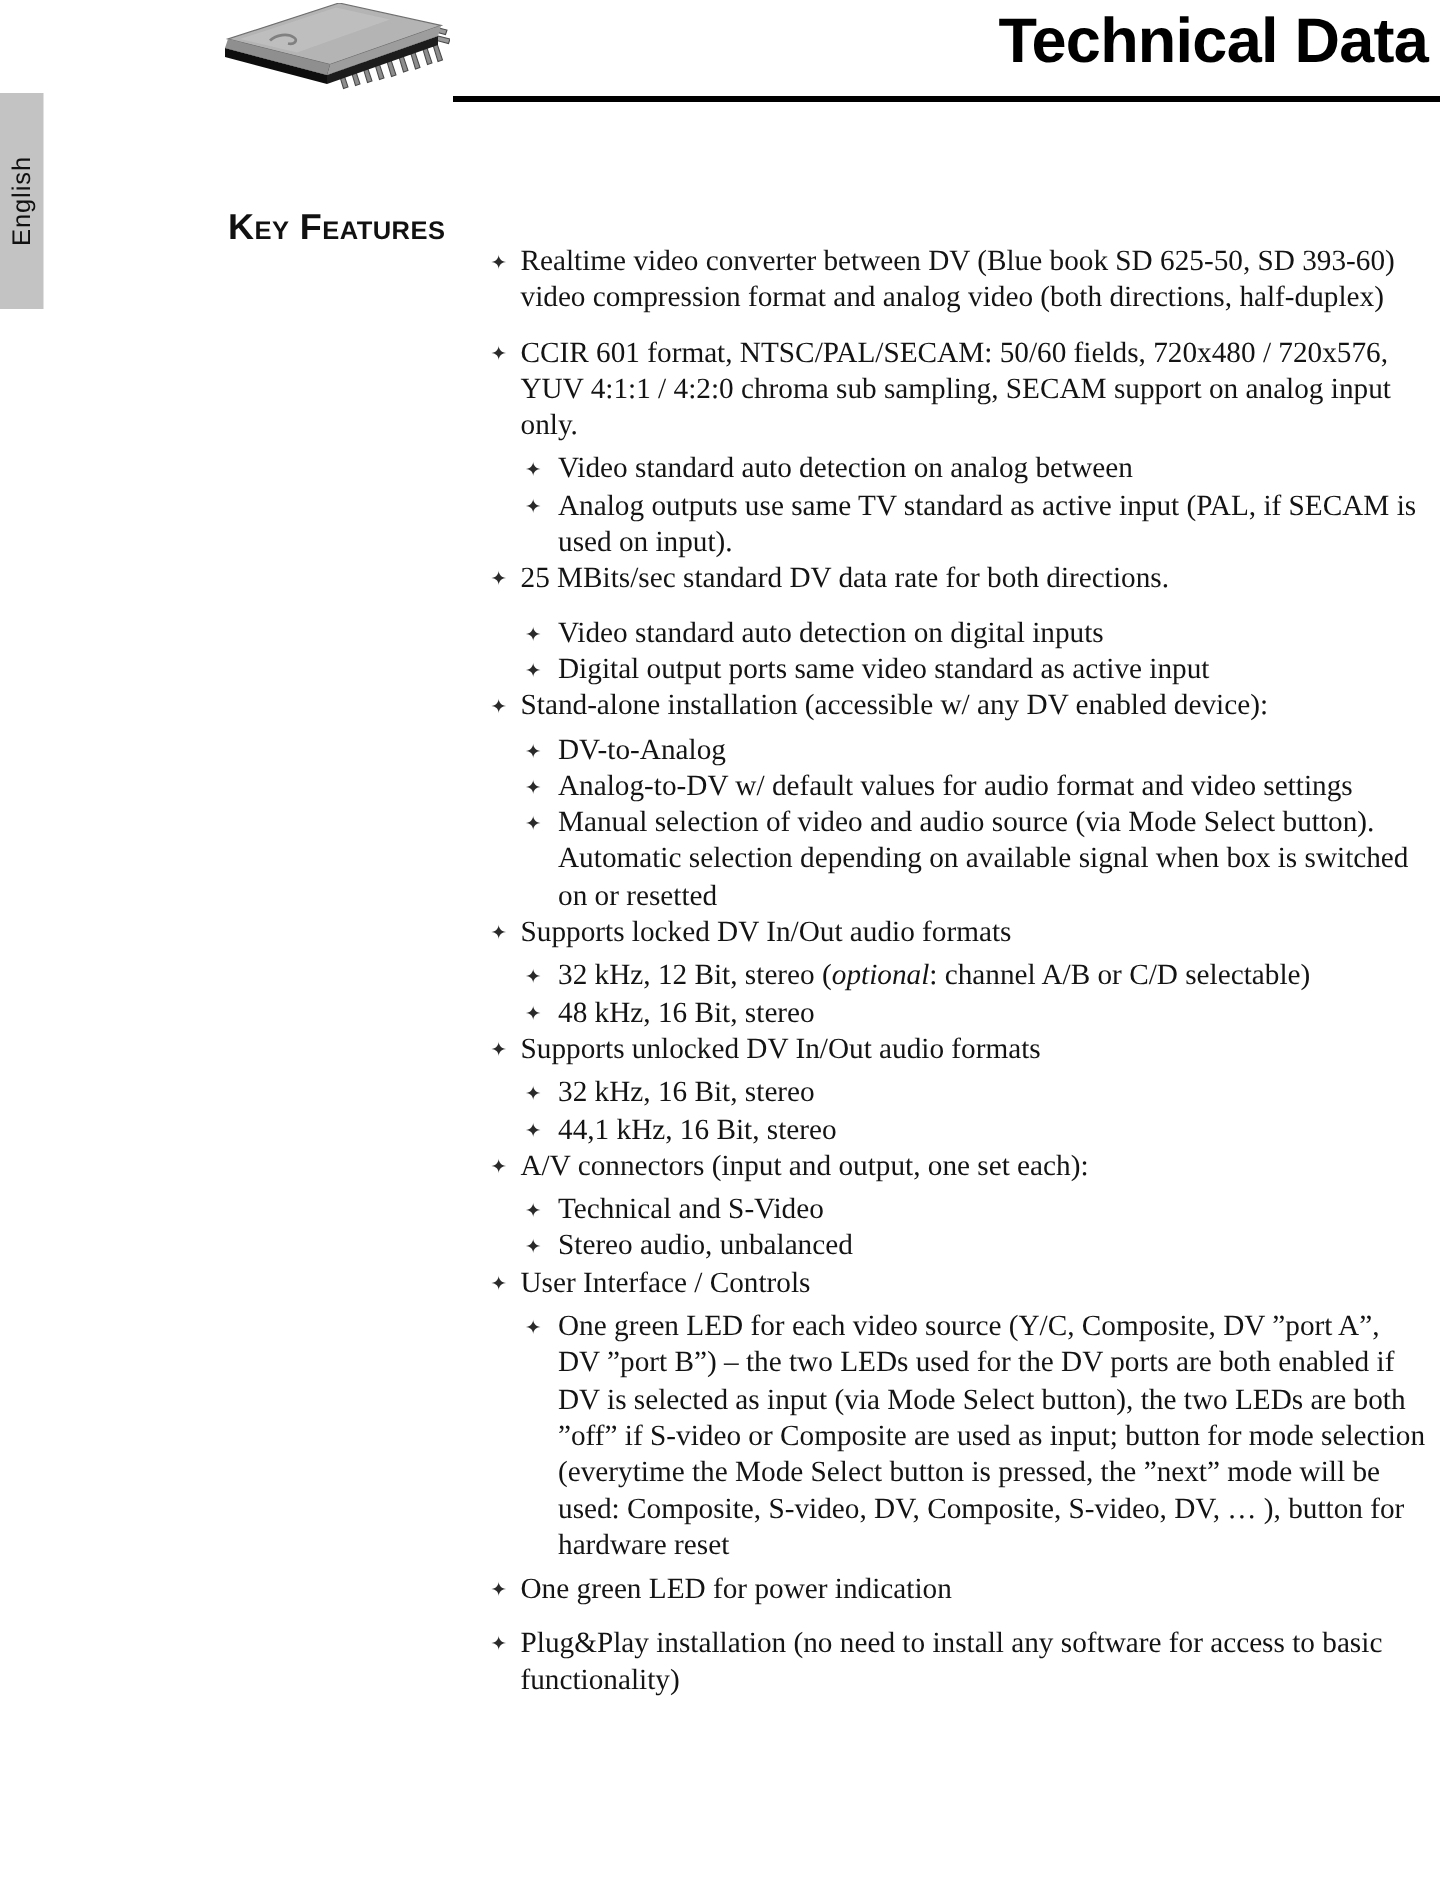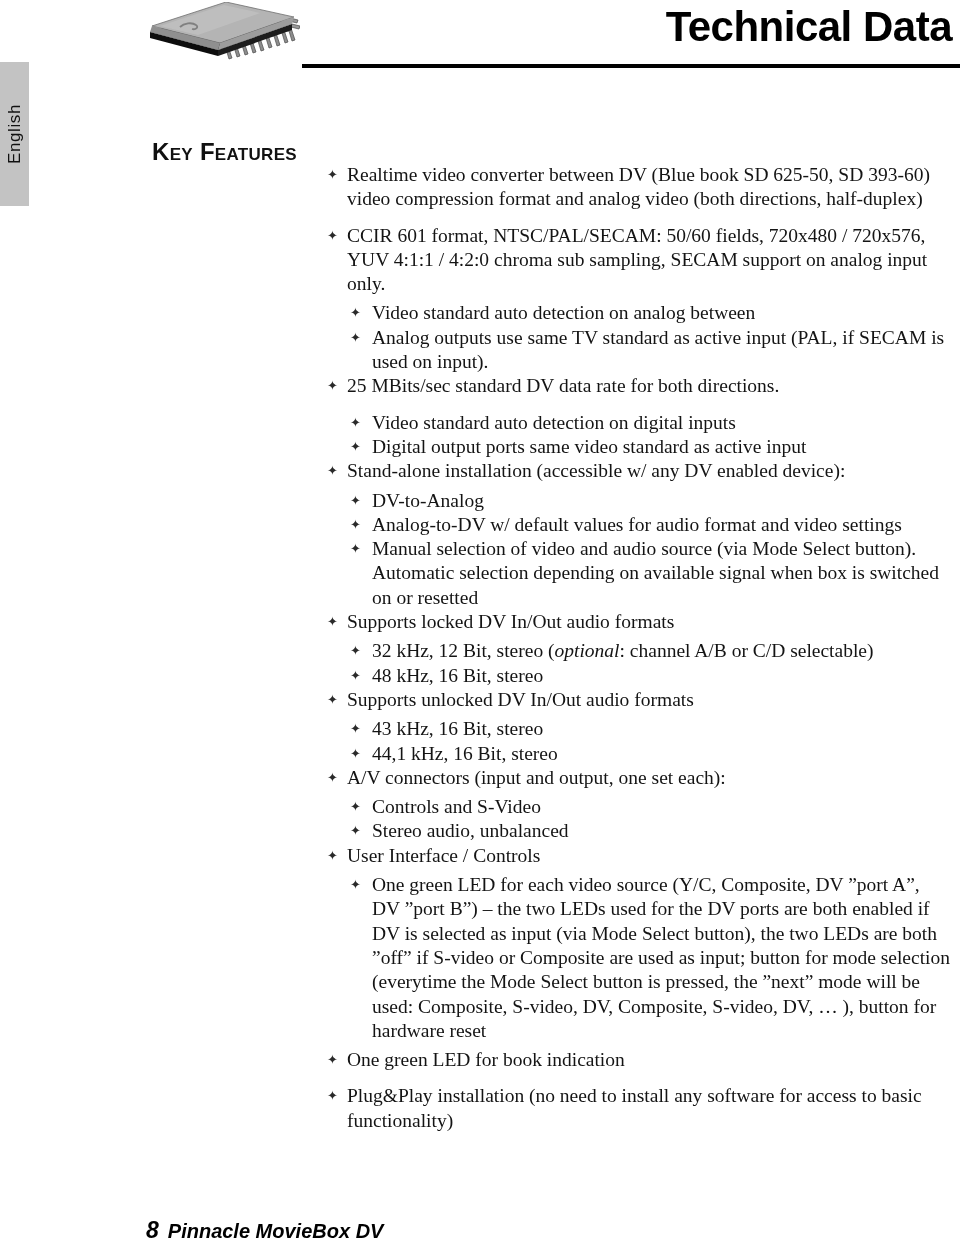--- a/index.html
+++ b/index.html
@@ -264,54 +264,51 @@
         <li class="bullet lvl2">
           <span class="bullet-mark">✦</span>
           <span class="bullet-text">48 kHz, 16 Bit, stereo</span>
         </li>
         <li class="bullet lvl1">
           <span class="bullet-mark">✦</span>
           <span class="bullet-text">Supports unlocked DV In/Out audio formats</span>
         </li>
         <li class="bullet lvl2 gap-before-sm">
           <span class="bullet-mark">✦</span>
-          <span class="bullet-text">43 kHz, 16 Bit, stereo</span>
+          <span class="bullet-text">32 kHz, 16 Bit, stereo</span>
         </li>
         <li class="bullet lvl2">
           <span class="bullet-mark">✦</span>
           <span class="bullet-text">44,1 kHz, 16 Bit, stereo</span>
         </li>
         <li class="bullet lvl1">
           <span class="bullet-mark">✦</span>
           <span class="bullet-text">A/V connectors (input and output, one set each):</span>
         </li>
         <li class="bullet lvl2 gap-before-sm">
           <span class="bullet-mark">✦</span>
-          <span class="bullet-text">Controls and S-Video</span>
+          <span class="bullet-text">Technical and S-Video</span>
         </li>
         <li class="bullet lvl2">
           <span class="bullet-mark">✦</span>
           <span class="bullet-text">Stereo audio, unbalanced</span>
         </li>
         <li class="bullet lvl1">
           <span class="bullet-mark">✦</span>
           <span class="bullet-text"> User Interface / Controls</span>
         </li>
         <li class="bullet lvl2 gap-before-sm">
           <span class="bullet-mark">✦</span>
           <span class="bullet-text">One green LED for each video source (Y/C, Composite, DV ”port A”, DV ”port B”) – the two LEDs used for the DV ports are both enabled if DV is selected as input (via Mode Select button), the two LEDs are both ”off” if S-video or Composite are used as input; button for mode selection (everytime the Mode Select button is pressed, the ”next” mode will be used: Composite, S-video, DV, Composite, S-video, DV, … ), button for hardware reset</span>
         </li>
         <li class="bullet lvl1 gap-before-sm">
           <span class="bullet-mark">✦</span>
-          <span class="bullet-text">One green LED for book indication</span>
+          <span class="bullet-text">One green LED for power indication</span>
         </li>
         <li class="bullet lvl1 gap-before">
           <span class="bullet-mark">✦</span>
           <span class="bullet-text">Plug&amp;Play installation (no need to install any software for access to basic functionality)</span>
         </li>
       </ul>
   </div>
 
-  <div class="footer">
-    <span class="page-num">8</span><span>Pinnacle MovieBox DV</span>
-  </div>
 
 </div>
 
 </body></html>

